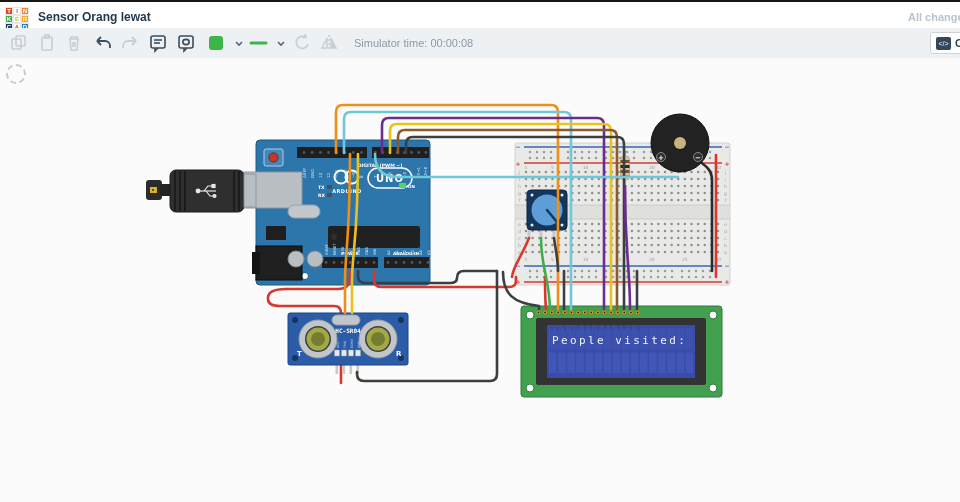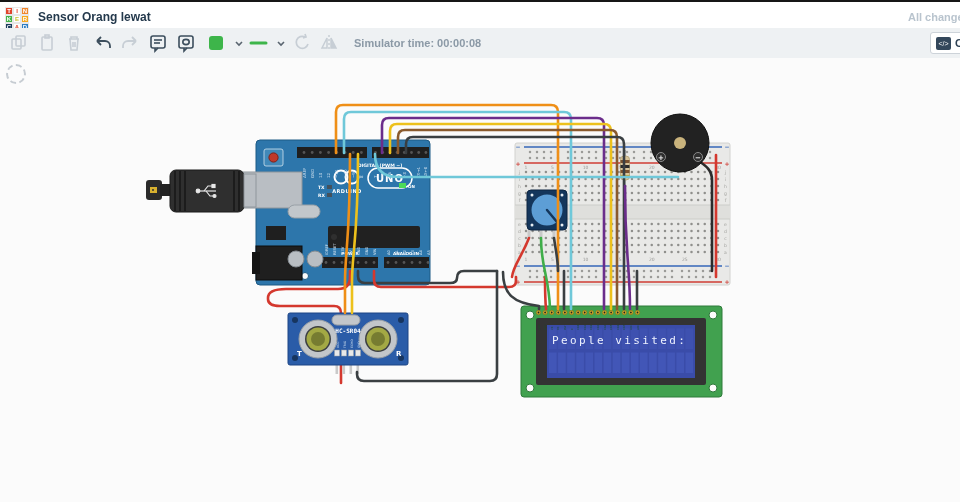--- a/index.html
+++ b/index.html
@@ -12,21 +12,21 @@
     grid-template-columns:repeat(3,8px);grid-template-rows:repeat(3,8px);}
   #logo .tile{font-size:6px;font-weight:bold;display:flex;align-items:center;justify-content:center;
     border:0.5px solid #e8e8e8;line-height:1;}
   #title{position:absolute;left:38px;top:8px;font-size:12px;font-weight:bold;color:#24394c;}
   #autosave{position:absolute;left:908px;top:9px;width:52px;overflow:hidden;white-space:nowrap;
     font-size:11px;font-weight:bold;color:#b9c4ce;}
   
   #toolbar{position:absolute;top:28px;left:0;width:960px;height:30px;background:#eef1f3;z-index:3;}
   .tbi{position:absolute;top:4px;width:22px;height:22px;}
   .tbi svg{width:22px;height:22px;}
-  #simtime{position:absolute;left:354px;top:9px;font-size:11px;font-weight:bold;color:#8b99a6;}
+  #simtime{position:absolute;left:354px;top:9px;font-size:11px;font-weight:normal;color:#8b99a6;}
   #code-btn{position:absolute;left:930px;top:4px;height:20px;width:56px;background:#fff;
     border:1px solid #cdd3d9;border-radius:3px;display:flex;align-items:center;gap:4px;
     padding:0 5px;overflow:hidden;}
   #code-btn .cicon{width:15px;height:13px;background:#33475b;border-radius:2px;color:#fff;
     font-size:7px;display:flex;align-items:center;justify-content:center;flex:none;}
   #code-btn .clabel{font-size:11px;font-weight:bold;color:#2e4154;white-space:nowrap;}
   #nav-circle{position:absolute;left:6px;top:64px;width:16px;height:16px;border:2px dashed #c6ccd2;
     border-radius:50%;z-index:2;}
   #canvas-svg{position:absolute;top:0;left:0;z-index:1;}
   text{font-family:"DejaVu Sans",sans-serif;}

